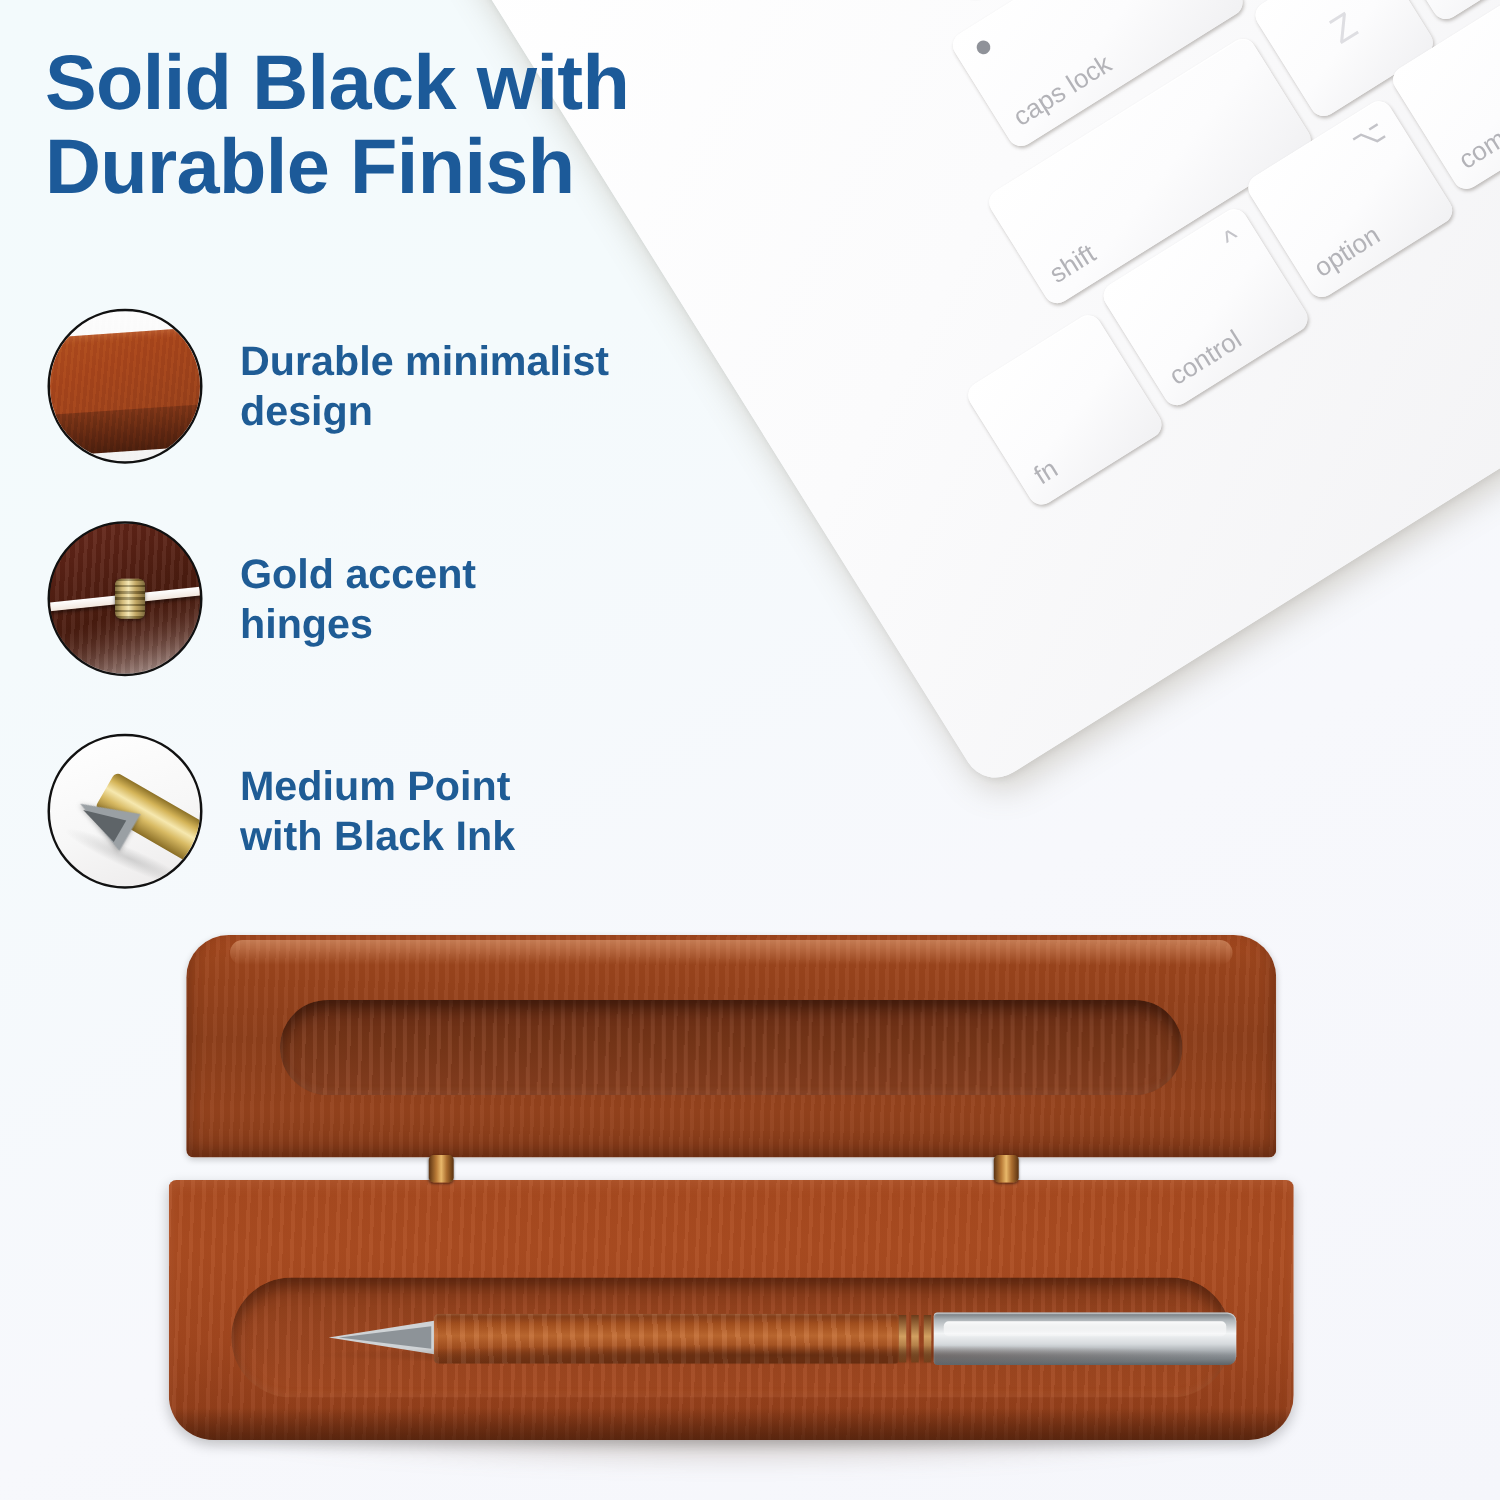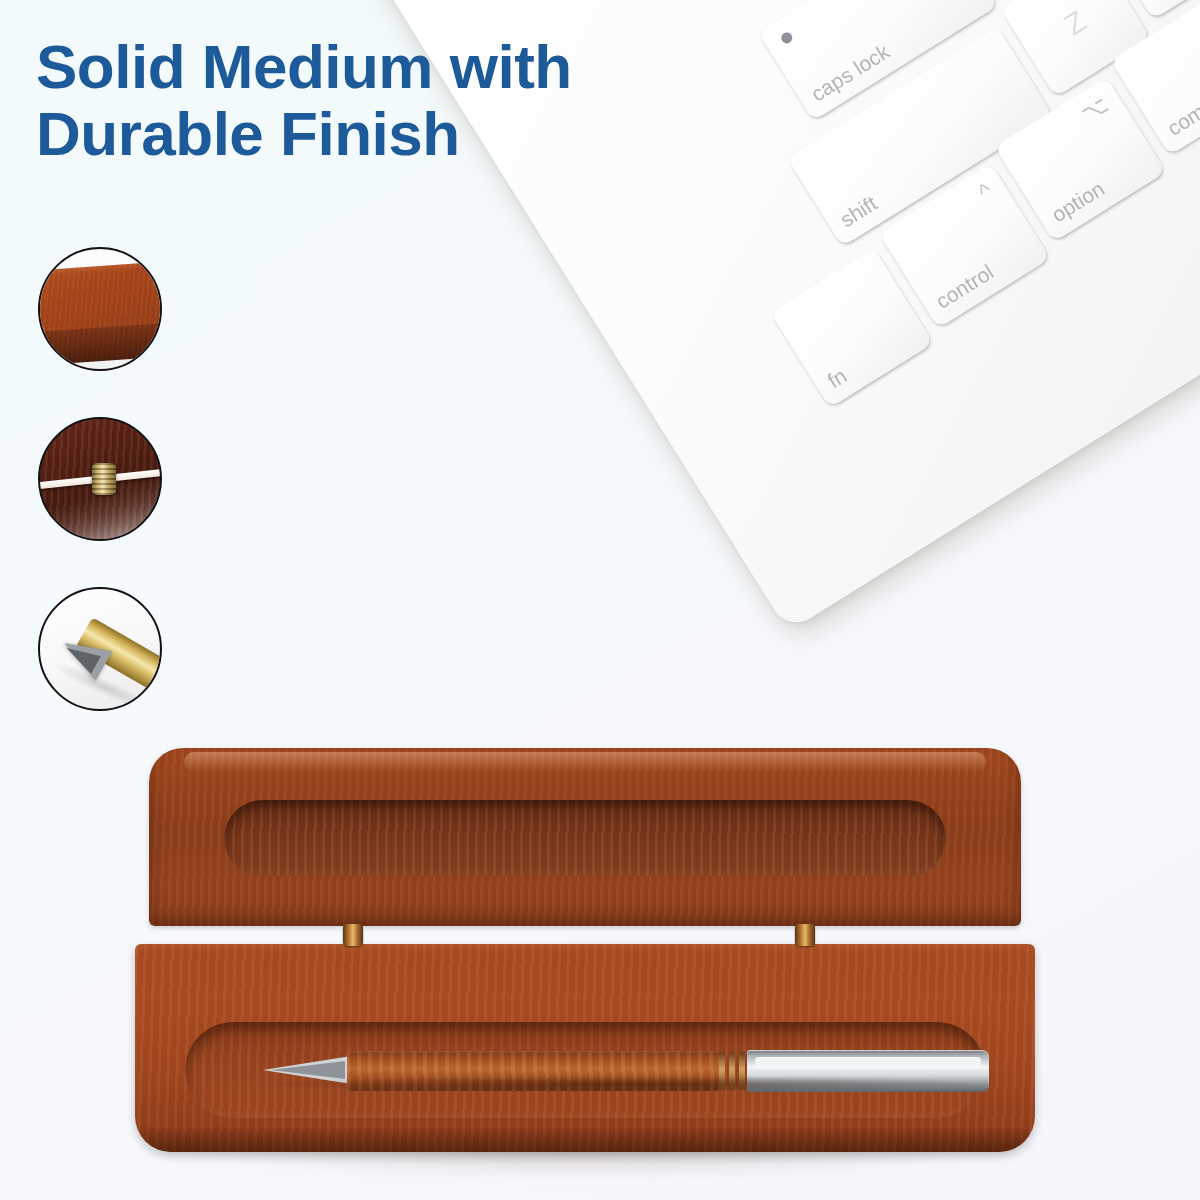--- a/index.html
+++ b/index.html
@@ -428,49 +428,55 @@
     <div class="key" style="left:432px; top:518px; width:132px; height:112px;">
       <span class="kglyph">⌥</span>
       <span class="klabel">option</span>
     </div>
     <div class="key" style="left:576px; top:506px; width:170px; height:112px;">
       <span class="klabel">command</span>
     </div>
   </div>
 
   <h1 id="headline">
-    <span class="hl-line">Solid Medium with</span>
+    <span class="hl-line">Solid Black with</span>
     <span class="hl-line">Durable Finish</span>
   </h1>
 
   <div id="features">
 
     <div class="feature">
       <div class="feat-thumb thumb-boxcorner">
         <div class="bc-top"></div>
         <div class="bc-side"></div>
         <div class="bc-grain"></div>
       </div>
+      <div class="feat-label">Durable minimalist
+design</div>
     </div>
 
     <div class="feature">
       <div class="feat-thumb thumb-hinge">
         <div class="hg-wood"></div>
         <div class="hg-gap"></div>
         <div class="hg-barrel"></div>
       </div>
+      <div class="feat-label">Gold accent
+hinges</div>
     </div>
 
     <div class="feature">
       <div class="feat-thumb thumb-pentip">
         <div class="pt-shadow"></div>
         <div class="pt-barrel"></div>
         <div class="pt-cone"></div>
         <div class="pt-cone2"></div>
       </div>
+      <div class="feat-label">Medium Point
+with Black Ink</div>
     </div>
 
   </div>
 
   <div id="penbox">
     <div id="box-shadow-blob"></div>
 
     <div id="box-lid">
       <div id="lid-highlight"></div>
       <div id="lid-groove"></div>

